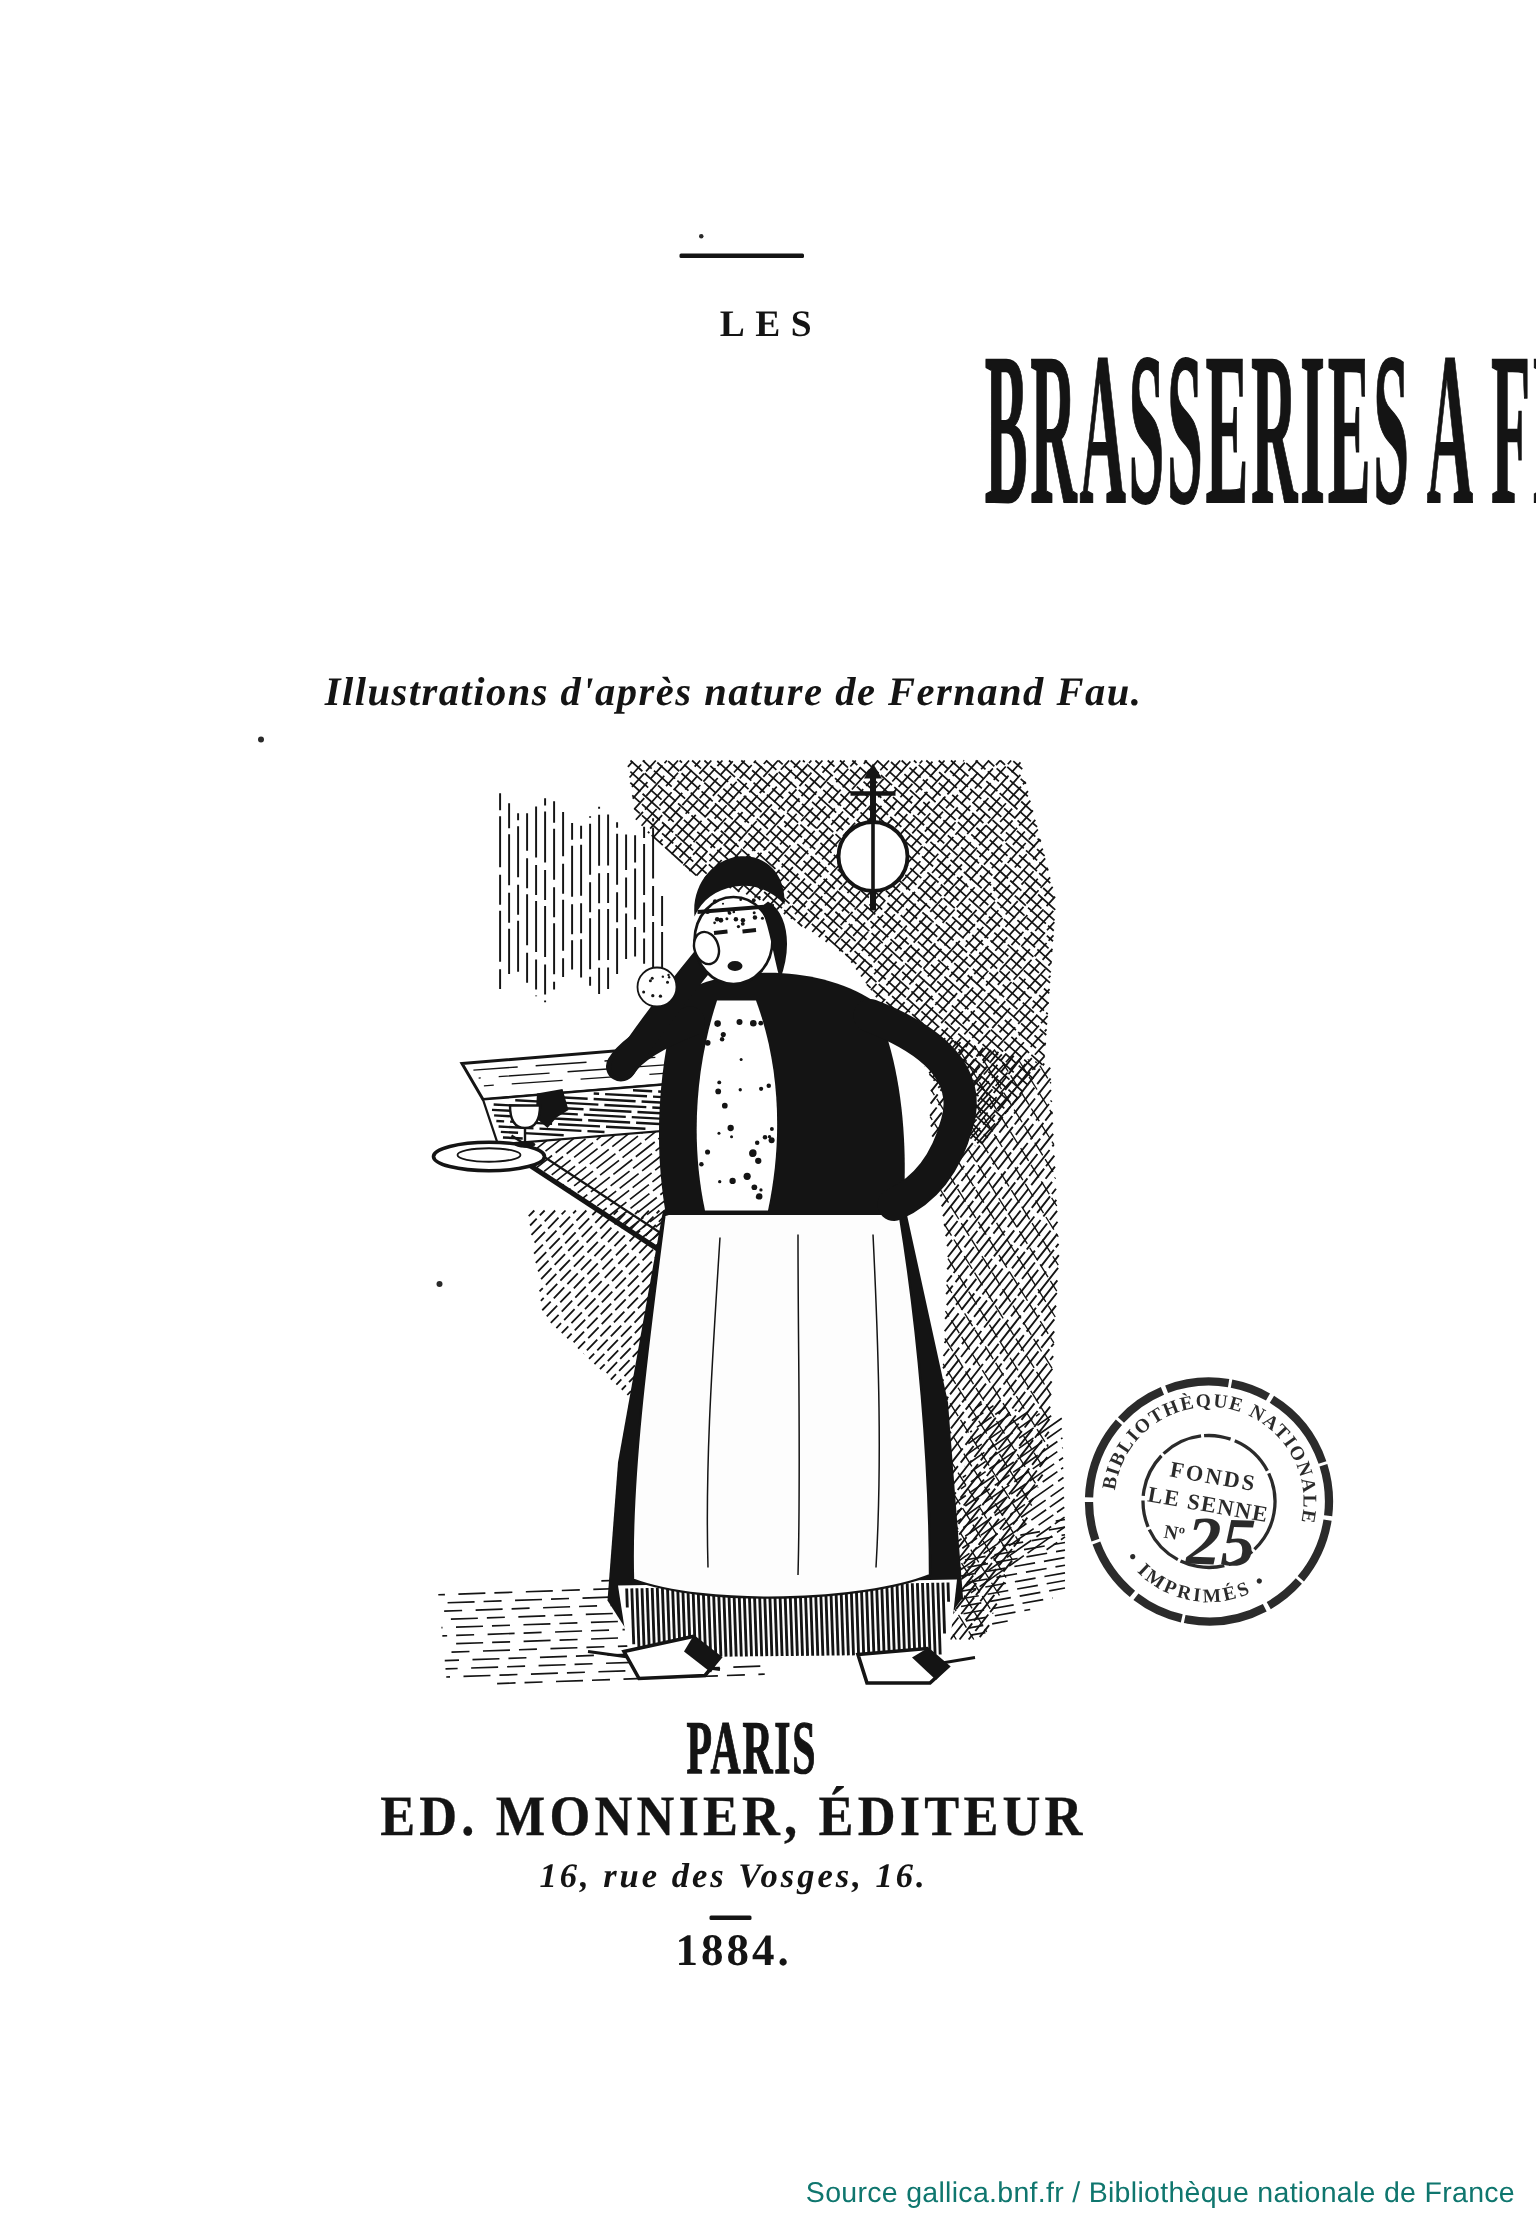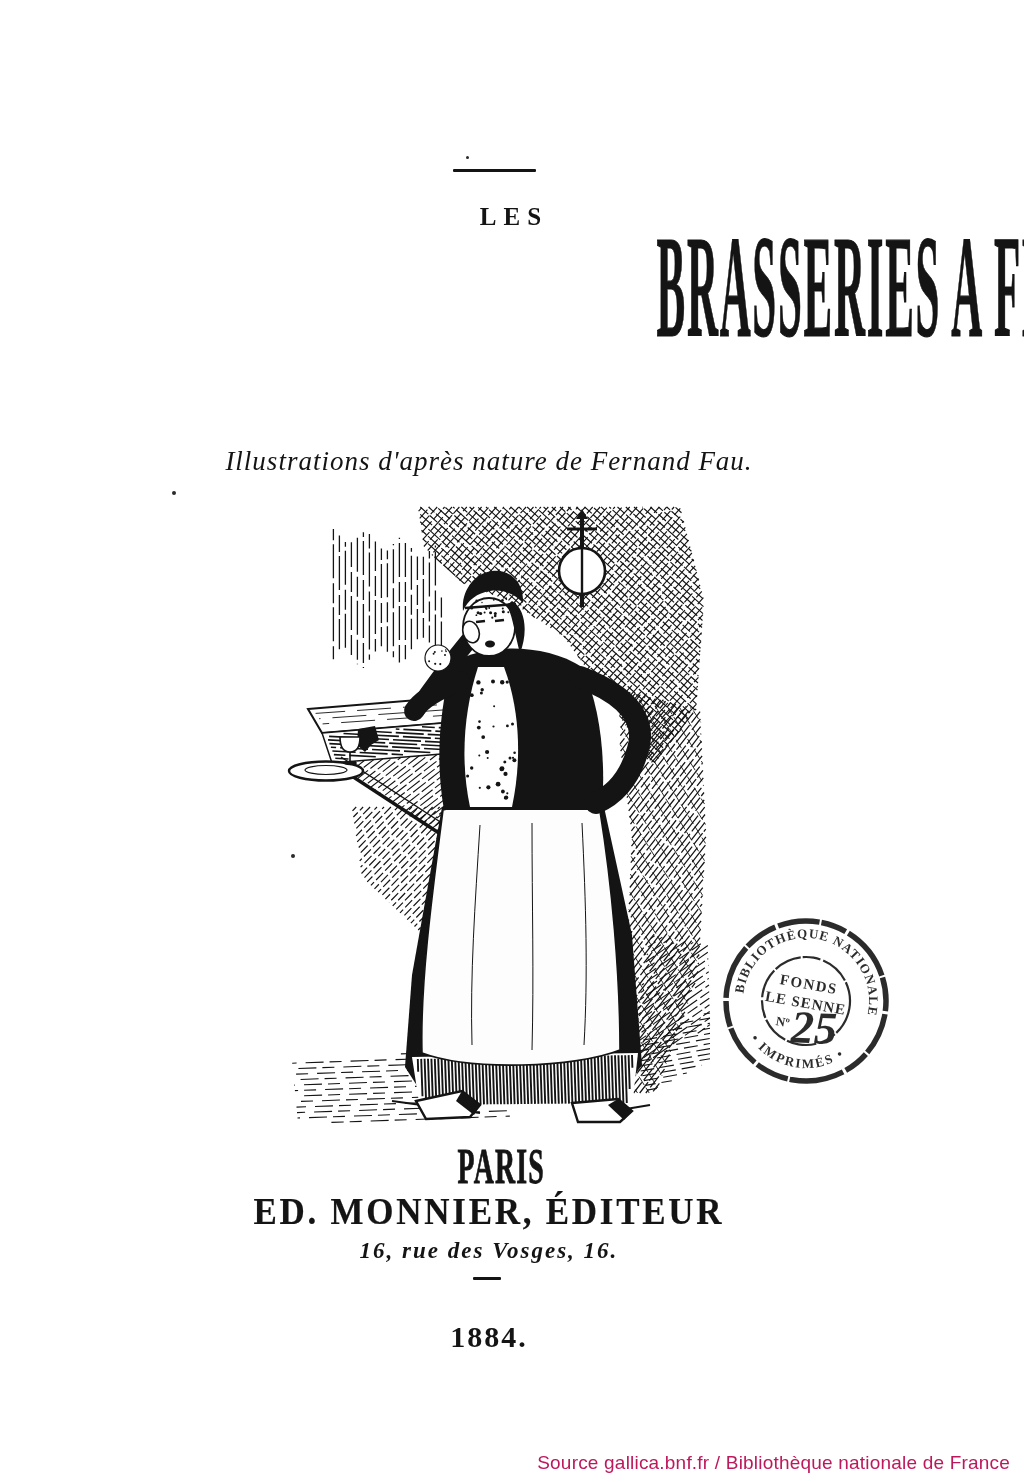--- a/index.html
+++ b/index.html
@@ -10,34 +10,34 @@
   .author{top:108px;font-size:36px;font-weight:bold;font-style:italic;letter-spacing:7px;}
   .rule{position:absolute;background:#141414;height:3px;border-radius:1px;}
   .rule1{left:453px;top:169px;width:83px;}
   .les{top:204px;font-size:25px;font-weight:bold;letter-spacing:7px;margin-left:25px;}
   .title{top:214px;}
   .title span{display:inline-block;transform:scale(0.29,0.98);transform-origin:50% 0;
               font-size:148px;font-weight:bold;letter-spacing:6px;-webkit-text-stroke:1.2px #141414;}
   .deparis{top:356px;}
   .deparis span{display:inline-block;transform:scale(0.8,1.05);transform-origin:50% 0;
               font-size:58px;font-weight:bold;letter-spacing:12px;}
-  .subtitle{top:448px;font-size:27px;font-weight:normal;font-style:italic;letter-spacing:1px;}
+  .subtitle{top:448px;font-size:27px;font-weight:bold;font-style:italic;letter-spacing:1px;}
   .imp-city{top:1141px;padding-left:12px;}
   .imp-city span{display:inline-block;transform:scale(0.58,1.05);transform-origin:50% 0;
               font-size:48px;font-weight:bold;letter-spacing:2px;-webkit-text-stroke:0.8px #141414;}
   .imp-pub{top:1192px;text-align:center;}
   .imp-pub span{display:inline-block;transform:scale(0.92,1);transform-origin:50% 0;
               font-size:38px;letter-spacing:3px;font-weight:bold;-webkit-text-stroke:0.2px #141414;}
   .imp-addr{top:1239px;font-size:23px;font-weight:bold;font-style:italic;letter-spacing:2px;}
   .rule2{left:473px;top:1277px;width:28px;}
-  .imp-year{top:1286px;font-size:30px;font-weight:bold;letter-spacing:2px;margin-top:36px;}
+  .imp-year{top:1286px;font-size:30px;font-weight:bold;letter-spacing:2px;}
   .illu{position:absolute;left:180px;top:505px;width:640px;height:620px;}
   .stamp{position:absolute;left:714px;top:909px;width:184px;height:184px;opacity:0.93;}
   .footer-credit{position:absolute;right:14px;top:1452px;font-family:"Liberation Sans","DejaVu Sans",sans-serif;
-              font-size:19px;color:#be185d;letter-spacing:0.2px;}
+              font-size:19px;color:#0f766e;letter-spacing:0.2px;}
   .speck{position:absolute;background:#2a2a2a;border-radius:50%;}
   svg text{font-family:"Liberation Serif","DejaVu Serif",serif;}
 </style>
 </head>
 <body>
 
 <div class="printwrap">
   <div class="rule rule1"></div>
   <div class="cline les">LES</div>
   <div class="cline title"><span>BRASSERIES A FEMMES</span></div>

